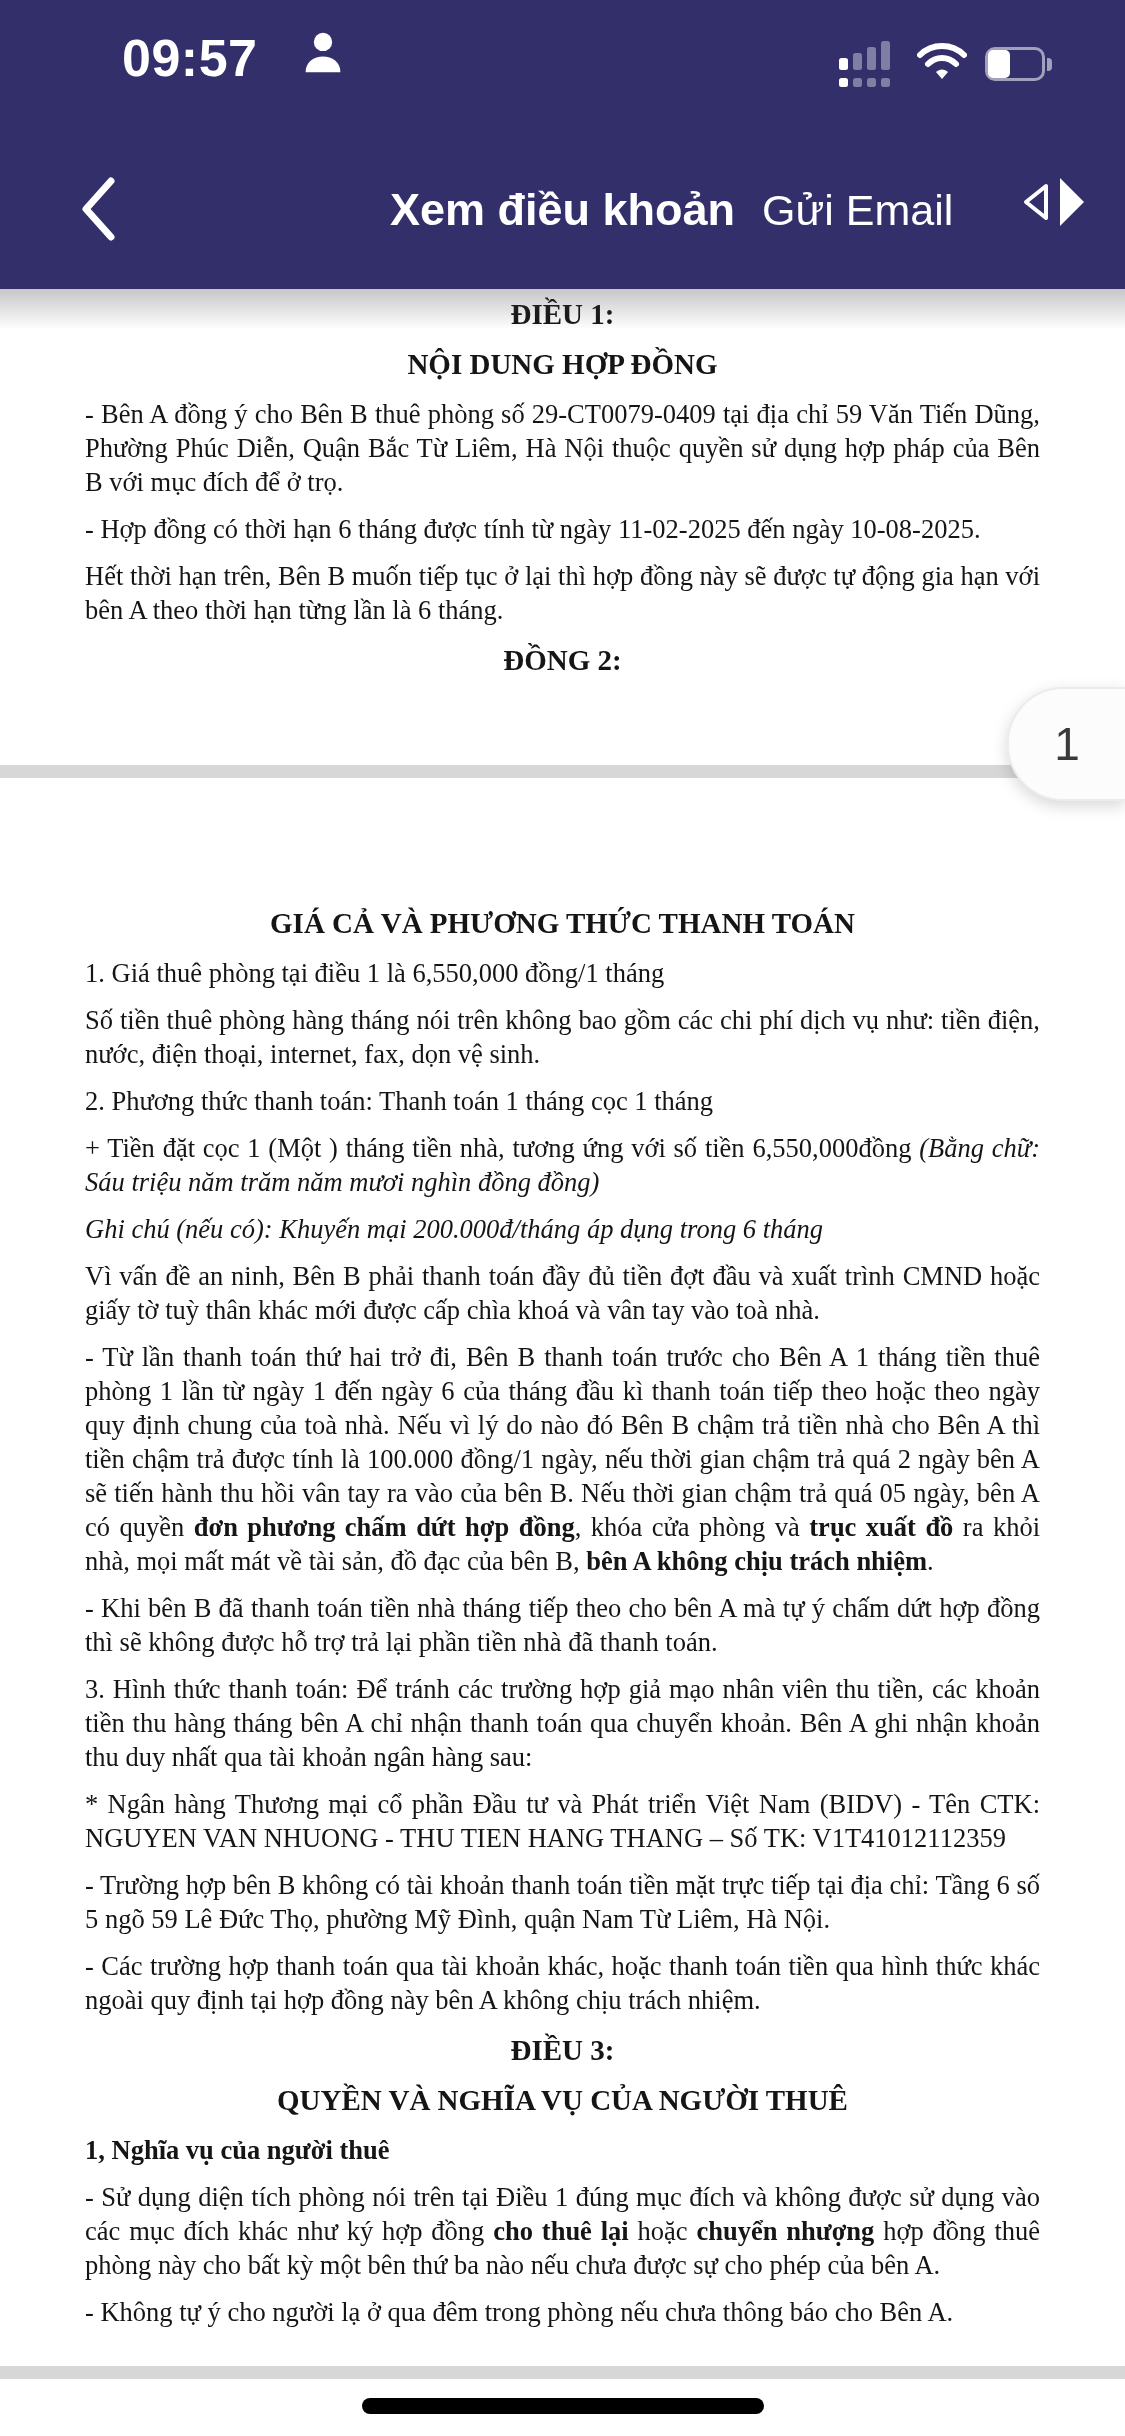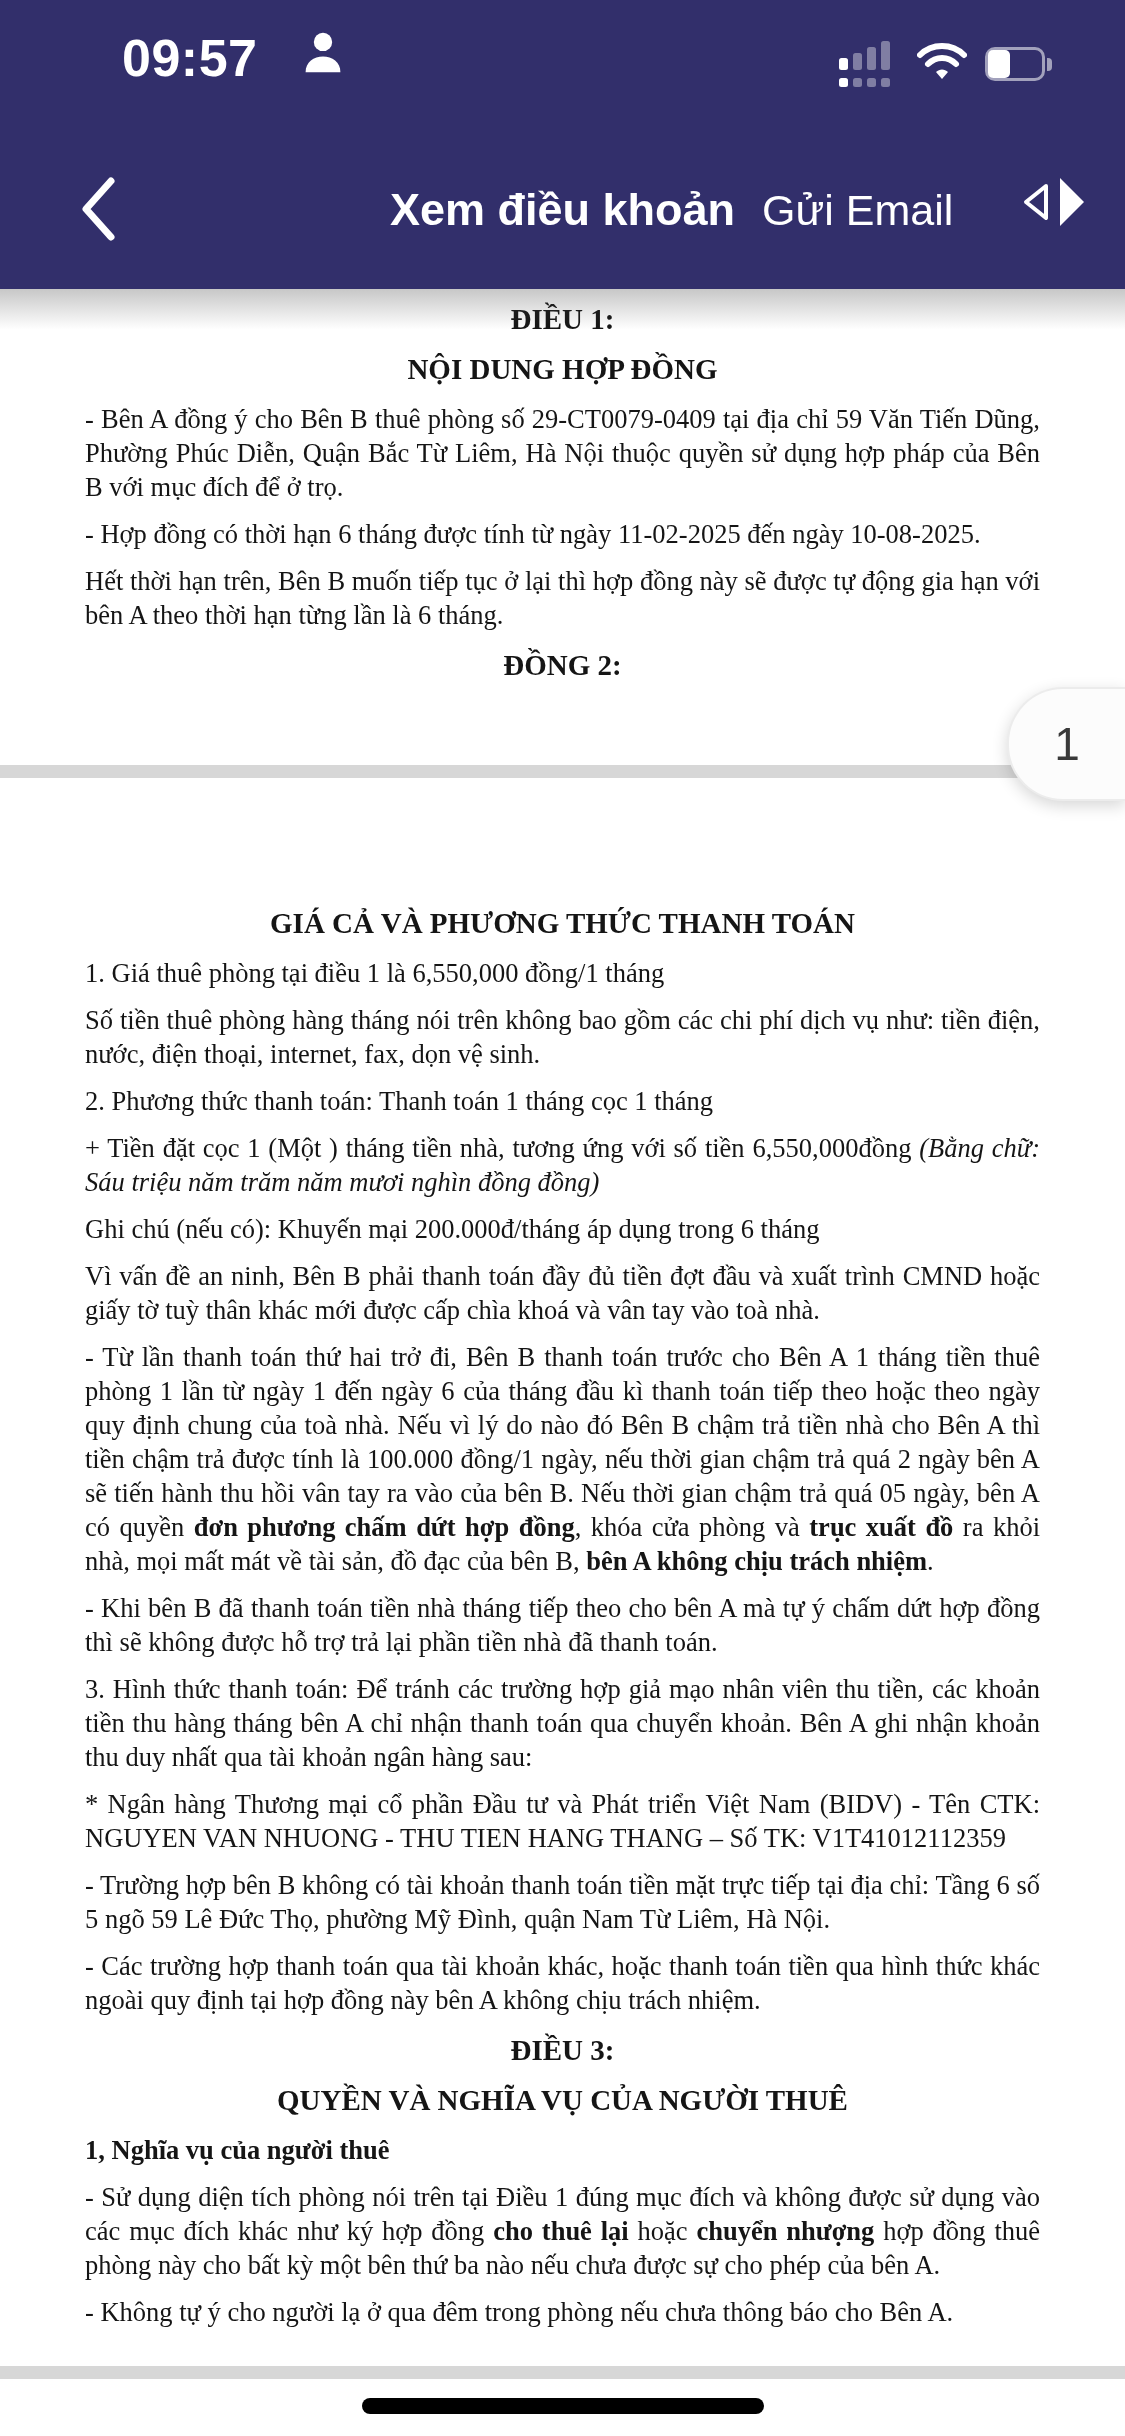--- a/index.html
+++ b/index.html
@@ -61,21 +61,21 @@
   .doc-top-shadow{
     position:absolute;top:0;left:0;right:0;height:46px;
     background:linear-gradient(rgba(70,70,70,.30),rgba(255,255,255,0) 88%);
     pointer-events:none;z-index:3;
   }
   .page{
     position:absolute;left:0;right:0;background:#fff;
     font-family:"Liberation Serif",serif;font-size:26.5px;line-height:34px;color:#151515;
     padding:0 85px;box-sizing:border-box;text-align:justify;overflow:hidden;
   }
-  .page1{top:0;height:444px;padding-top:5px;}
+  .page1{top:0;height:444px;}
   .page2{top:489px;height:1588px;padding-top:120px;}
   .page3{top:2090px;height:346px;}
   .page-divider{
     position:absolute;left:0;right:0;height:13px;background:#d7d7d7;z-index:2;
   }
   .divider1{top:476px;}
   .divider2{top:2077px;}
   .block{margin:13px 0;}
   .block.heading{
     text-align:center;font-weight:bold;font-size:29px;margin:16px 0;
@@ -171,21 +171,21 @@
         <div class="block para"><span>Hết thời hạn trên, Bên B muốn tiếp tục ở lại thì hợp đồng này sẽ được tự động gia hạn với bên A theo thời hạn từng lần là 6 tháng.</span></div>
         <div class="block heading"><span>ĐỒNG 2:</span></div>
       </section>
     <div class="page-divider divider1"></div>
     <section class="page page2 page-content">
         <div class="block heading"><span>GIÁ CẢ VÀ PHƯƠNG THỨC THANH TOÁN</span></div>
         <div class="block para"><span>1. Giá thuê phòng tại điều 1 là 6,550,000 đồng/1 tháng</span></div>
         <div class="block para"><span>Số tiền thuê phòng hàng tháng nói trên không bao gồm các chi phí dịch vụ như: tiền điện, nước, điện thoại, internet, fax, dọn vệ sinh.</span></div>
         <div class="block para"><span>2. Phương thức thanh toán: Thanh toán 1 tháng cọc 1 tháng</span></div>
         <div class="block para"><span>+ Tiền đặt cọc 1 (Một ) tháng tiền nhà, tương ứng với số tiền 6,550,000đồng </span><span style="font-style: italic;">(Bằng chữ: Sáu triệu năm trăm năm mươi nghìn đồng đồng)</span></div>
-        <div class="block para"><span style="">Ghi chú (nếu có): Khuyến mại 200.000đ/tháng áp dụng trong 6 tháng</span></div>
+        <div class="block para"><span style="font-style: italic;">Ghi chú (nếu có): Khuyến mại 200.000đ/tháng áp dụng trong 6 tháng</span></div>
         <div class="block para"><span>Vì vấn đề an ninh, Bên B phải thanh toán đầy đủ tiền đợt đầu và xuất trình CMND hoặc giấy tờ tuỳ thân khác mới được cấp chìa khoá và vân tay vào toà nhà.</span></div>
         <div class="block para"><span>- Từ lần thanh toán thứ hai trở đi, Bên B thanh toán trước cho Bên A 1 tháng tiền thuê phòng 1 lần từ ngày 1 đến ngày 6 của tháng đầu kì thanh toán tiếp theo hoặc theo ngày quy định chung của toà nhà. Nếu vì lý do nào đó Bên B chậm trả tiền nhà cho Bên A thì tiền chậm trả được tính là 100.000 đồng/1 ngày, nếu thời gian chậm trả quá 2 ngày bên A sẽ tiến hành thu hồi vân tay ra vào của bên B. Nếu thời gian chậm trả quá 05 ngày, bên A có quyền </span><span style="font-weight: bold;">đơn phương chấm dứt hợp đồng</span><span>, khóa cửa phòng và </span><span style="font-weight: bold;">trục xuất đồ</span><span> ra khỏi nhà, mọi mất mát về tài sản, đồ đạc của bên B, </span><span style="font-weight: bold;">bên A không chịu trách nhiệm</span><span>.</span></div>
         <div class="block para"><span>- Khi bên B đã thanh toán tiền nhà tháng tiếp theo cho bên A mà tự ý chấm dứt hợp đồng thì sẽ không được hỗ trợ trả lại phần tiền nhà đã thanh toán.</span></div>
         <div class="block para"><span>3. Hình thức thanh toán: Để tránh các trường hợp giả mạo nhân viên thu tiền, các khoản tiền thu hàng tháng bên A chỉ nhận thanh toán qua chuyển khoản. Bên A ghi nhận khoản thu duy nhất qua tài khoản ngân hàng sau:</span></div>
         <div class="block para"><span>* Ngân hàng Thương mại cổ phần Đầu tư và Phát triển Việt Nam (BIDV) - Tên CTK: NGUYEN VAN NHUONG - THU TIEN HANG THANG – Số TK: V1T41012112359</span></div>
         <div class="block para"><span>- Trường hợp bên B không có tài khoản thanh toán tiền mặt trực tiếp tại địa chỉ: Tầng 6 số 5 ngõ 59 Lê Đức Thọ, phường Mỹ Đình, quận Nam Từ Liêm, Hà Nội.</span></div>
         <div class="block para"><span>- Các trường hợp thanh toán qua tài khoản khác, hoặc thanh toán tiền qua hình thức khác ngoài quy định tại hợp đồng này bên A không chịu trách nhiệm.</span></div>
         <div class="block heading"><span>ĐIỀU 3:</span></div>
         <div class="block heading"><span>QUYỀN VÀ NGHĨA VỤ CỦA NGƯỜI THUÊ</span></div>
         <div class="block para"><span style="font-weight: bold;">1, Nghĩa vụ của người thuê</span></div>

